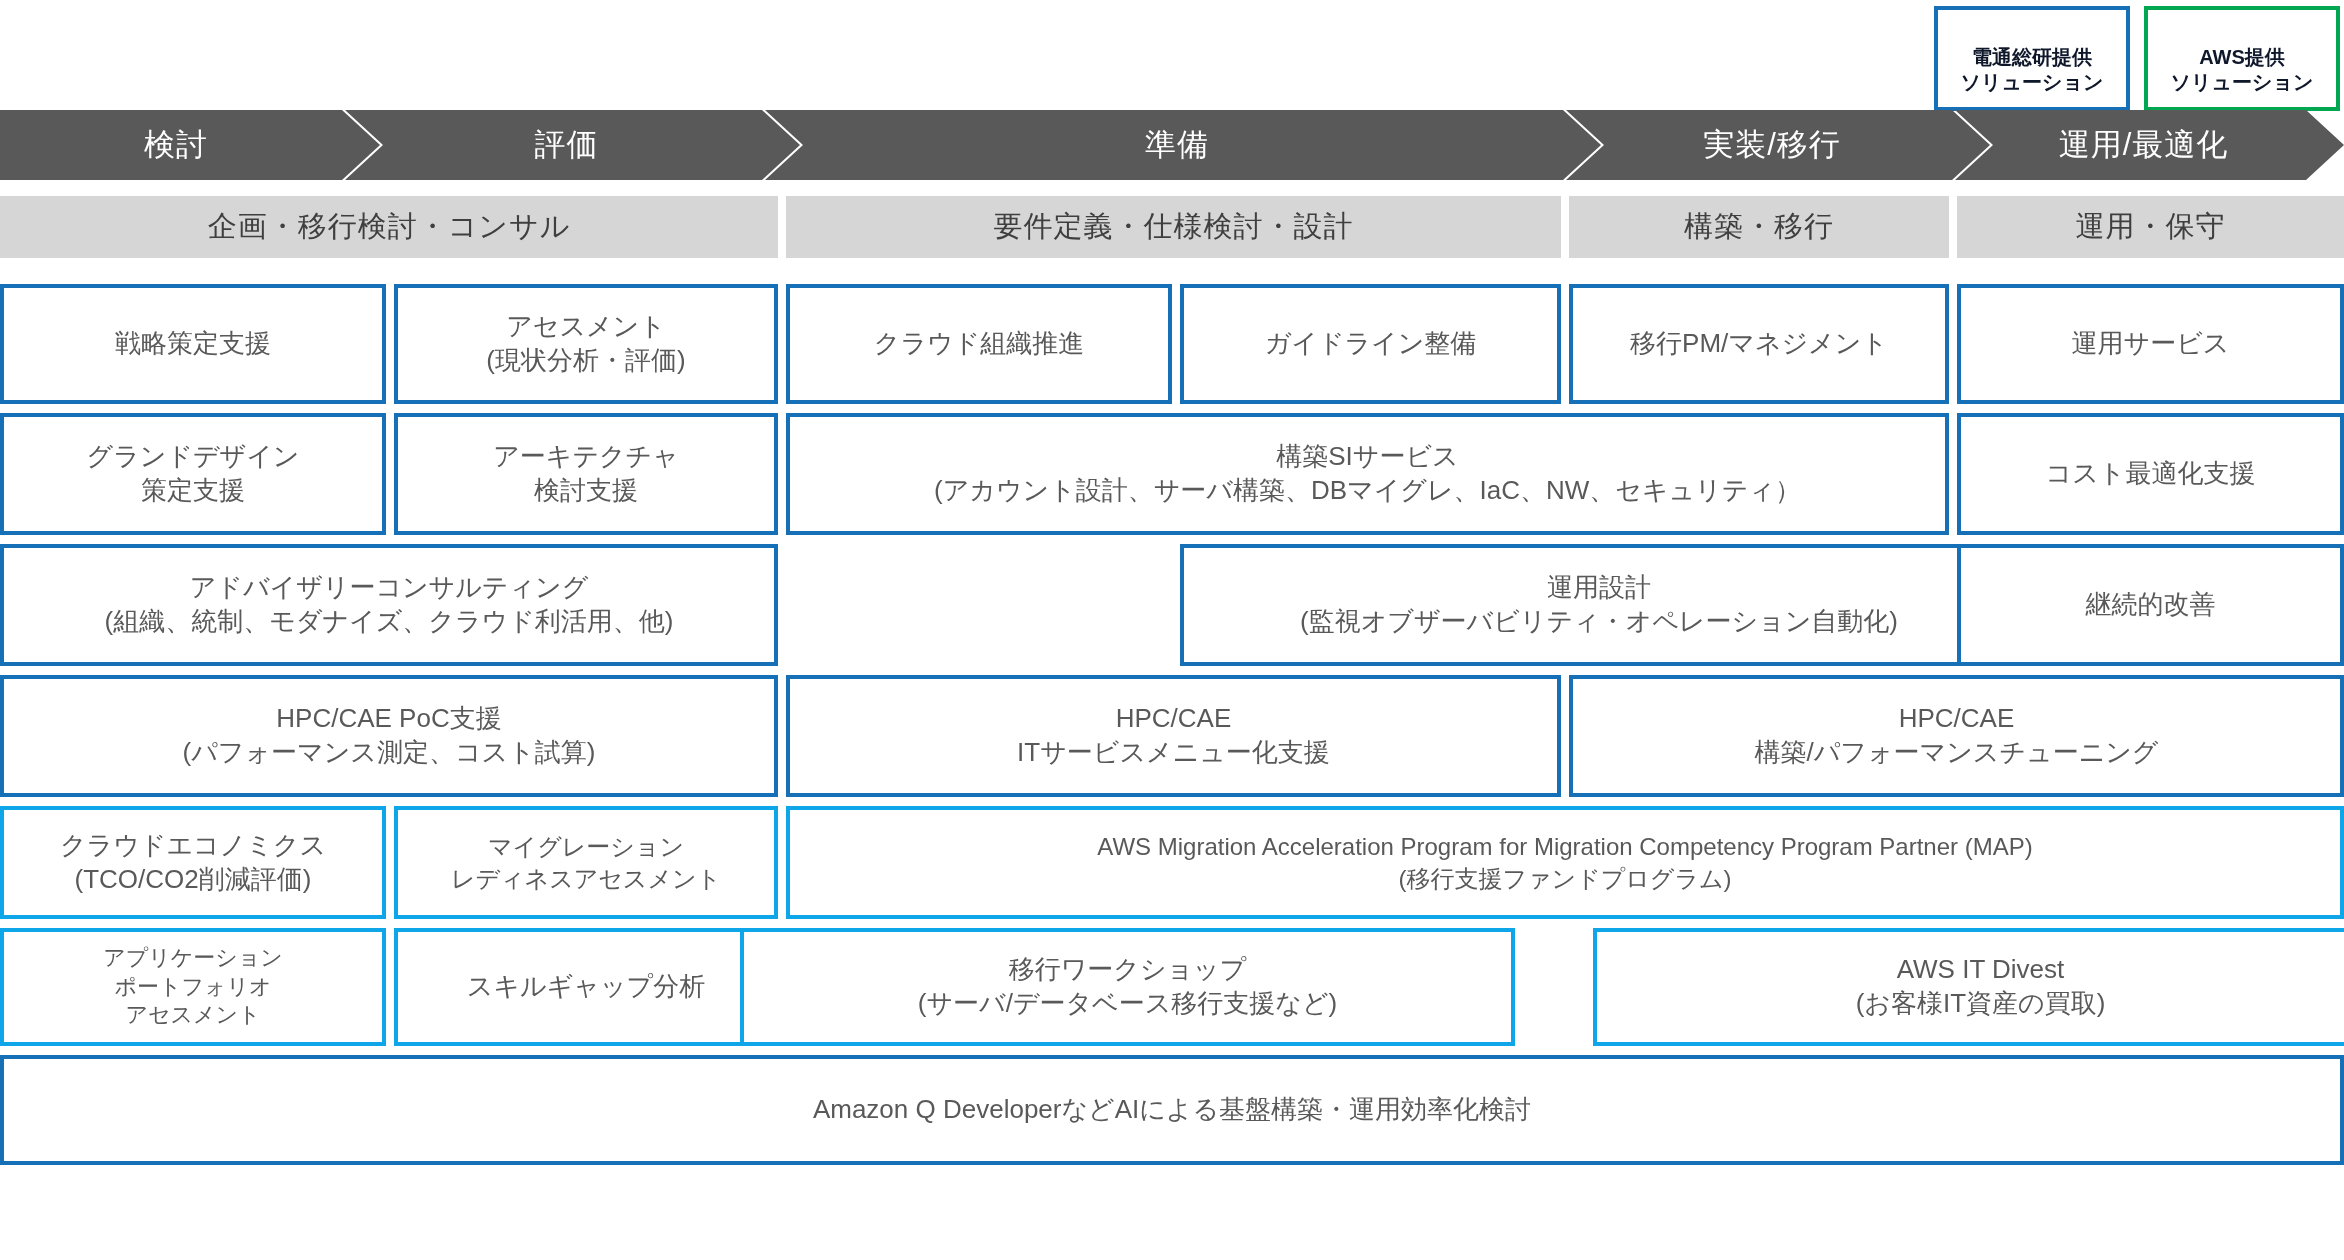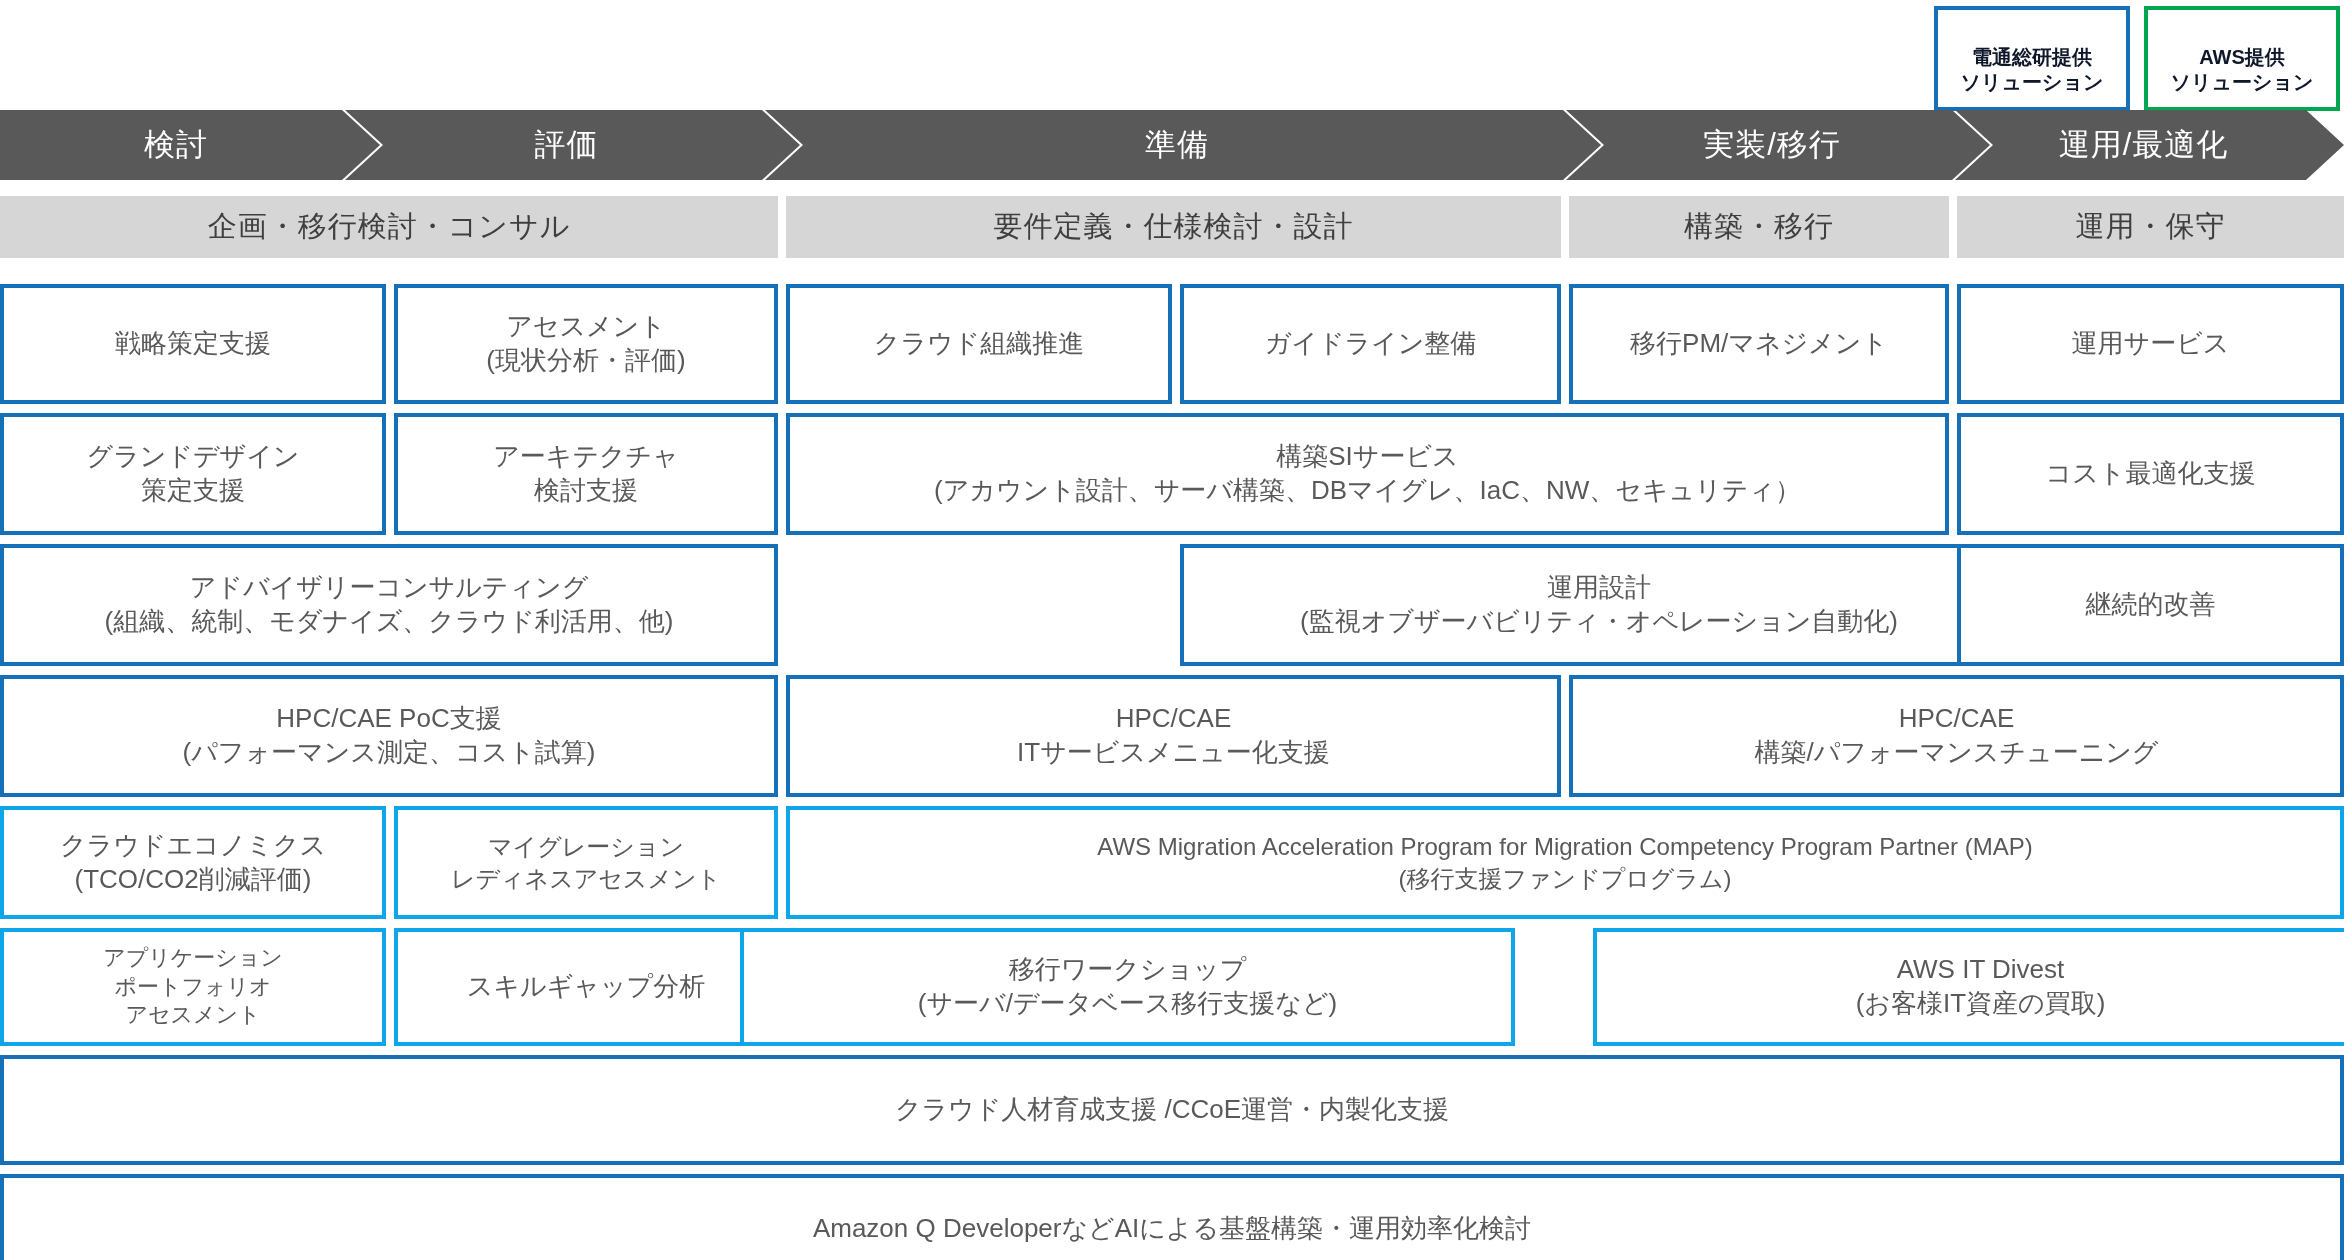--- a/index.html
+++ b/index.html
@@ -178,22 +178,19 @@
       <div class="box green f22" style="left:0px;width:386px;height:118px;"><span>アプリケーション
 ポートフォリオ
 アセスメント</span></div>
       <div class="box green f26" style="left:394px;width:384px;height:118px;"><span>スキルギャップ分析</span></div>
       <div class="box green f26" style="left:740px;width:775px;height:118px;"><span>移行ワークショップ
 (サーバ/データベース移行支援など)</span></div>
       <div class="box green f26" style="left:1569px;width:775px;height:118px;margin-left:24px;"><span>AWS IT Divest
 (お客様IT資産の買取)</span></div>
     </div>
 
-    <div class="row" style="height:110px;">
-      <div class="box blue f26" style="left:0px;width:2344px;height:110px;"><span>クラウド人材育成支援 /CCoE運営・内製化支援</span></div>
-    </div>
 
     <div class="row" style="height:110px;">
       <div class="box blue f26" style="left:0px;width:2344px;height:110px;"><span>Amazon Q DeveloperなどAIによる基盤構築・運用効率化検討</span></div>
     </div>
 
   </div>
 </div>
 
 </body></html>

